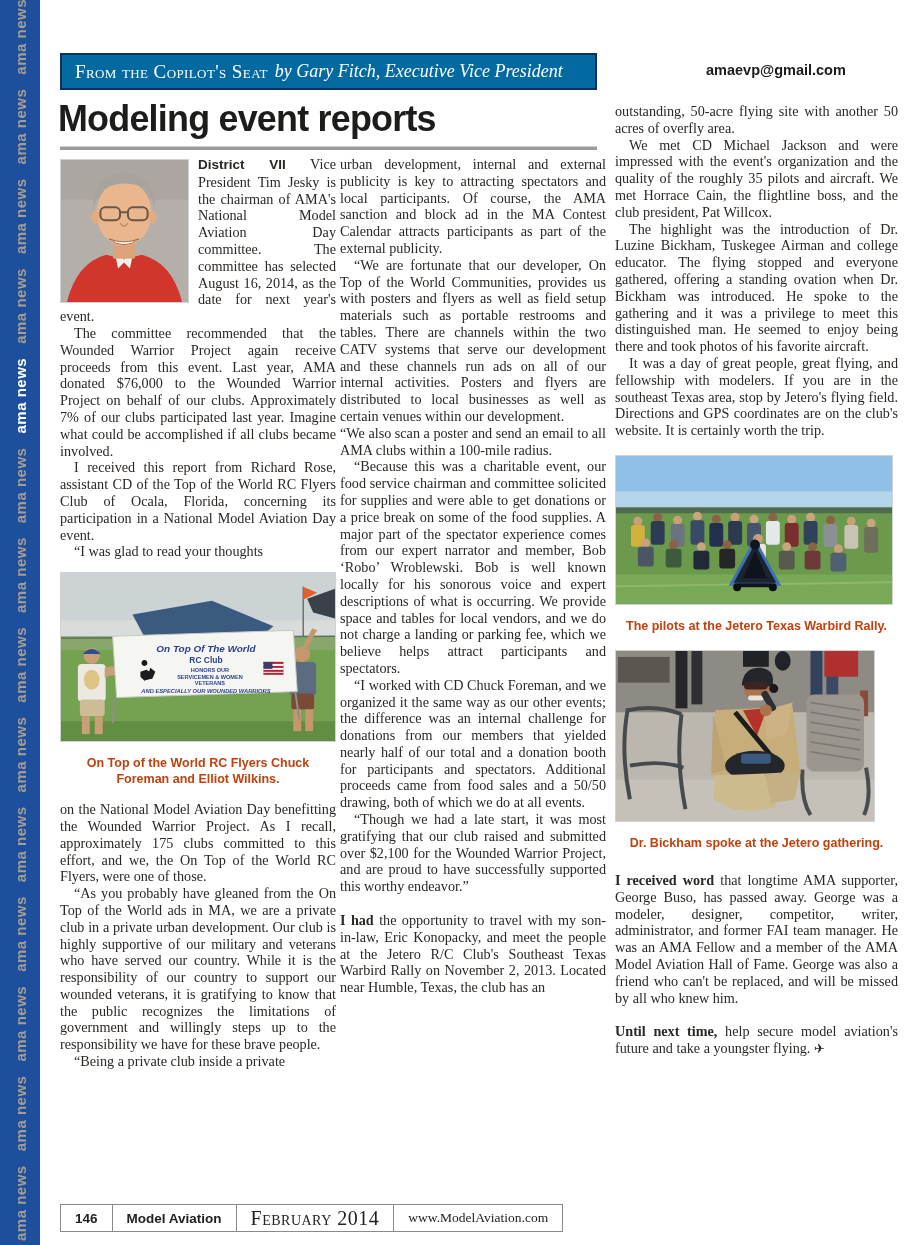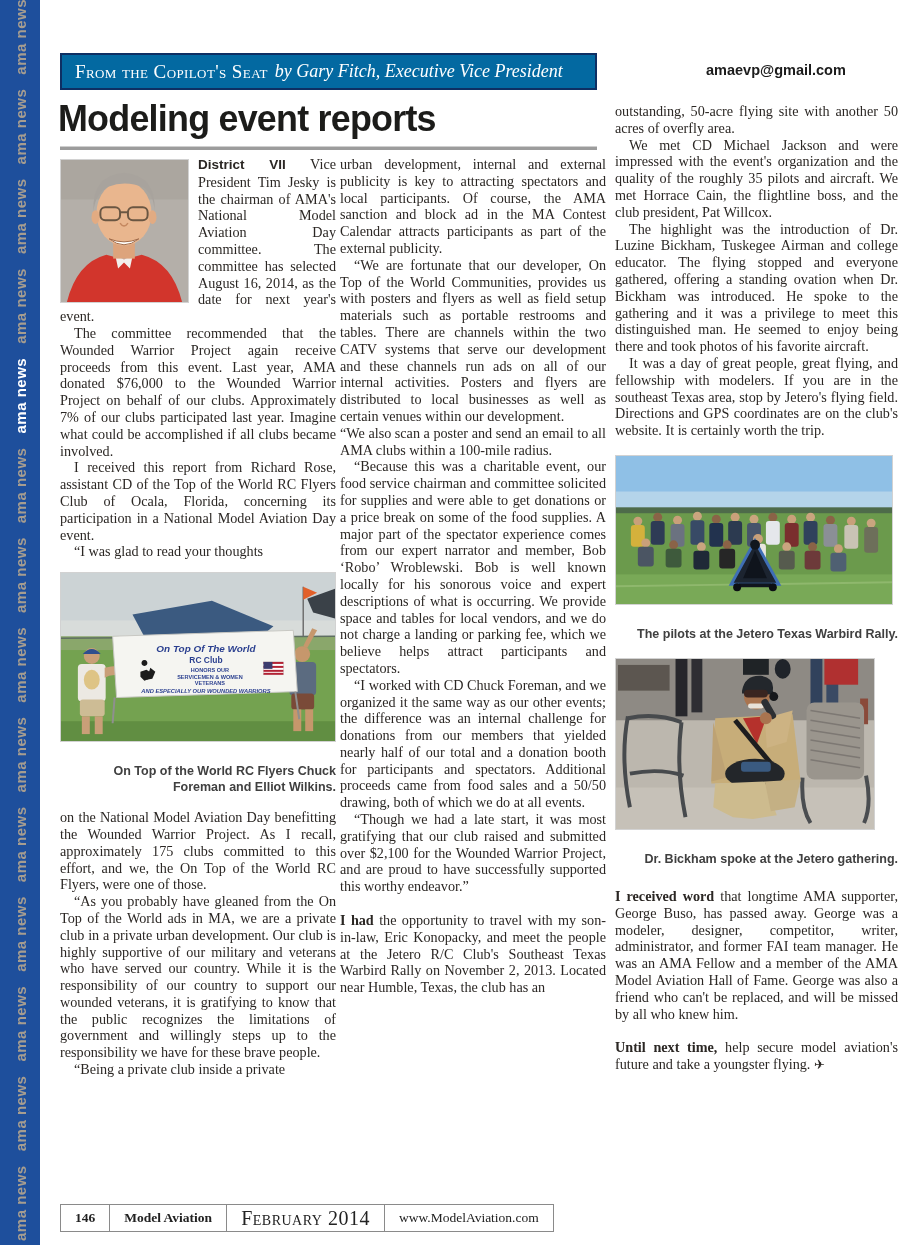--- a/index.html
+++ b/index.html
@@ -35,30 +35,30 @@
   .col p.ind{text-indent:14px;}
   .col p.sect{margin-top:17px;}
   .lead{font-family:"Liberation Sans",sans-serif;font-weight:bold;font-size:13.5px;}
   .leadserif{font-weight:bold;}
 
   .photo{display:block;border:1px solid #d2d2d2;box-sizing:border-box;background:#86efac;}
   .photo svg{display:block;width:100%;height:100%;}
   .portrait{float:left;width:129px;height:144px;margin:3px 9px 4px 0;}
   .figure{margin:12px 0 14px 0;}
   .caption{font-family:"Liberation Sans",sans-serif;font-weight:bold;font-size:12.5px;
-        line-height:15.5px;color:#404040;margin-top:22px;text-align:right;}
+        line-height:15.5px;color:#c2410c;margin-top:14px;text-align:center;}
   .endplane{font-family:"DejaVu Sans",sans-serif;font-size:13px;}
 
   
   .footer{position:absolute;left:60px;top:1204px;height:28px;display:flex;
         border:1px solid #8a8a8a;box-sizing:border-box;align-items:stretch;
         font-size:14px;color:#222;}
   .footer .cell{display:flex;align-items:center;padding:0 14px;border-right:1px solid #8a8a8a;}
   .footer .cell:last-child{border-right:none;}
-  .footer .num,.footer .mag{font-family:Liberation Serif, serif;font-weight:bold;font-size:13.5px;}
+  .footer .num,.footer .mag{font-family:Liberation Sans, sans-serif;font-weight:bold;font-size:13.5px;}
   .footer .issue{font-variant:small-caps;font-size:20px;letter-spacing:.5px;}
   .footer .site{font-size:13.5px;}
 </style>
 </head>
 <body>
 
 <div class="page">
 
   <div class="sidebar">
     <div class="sidebar-rail">

